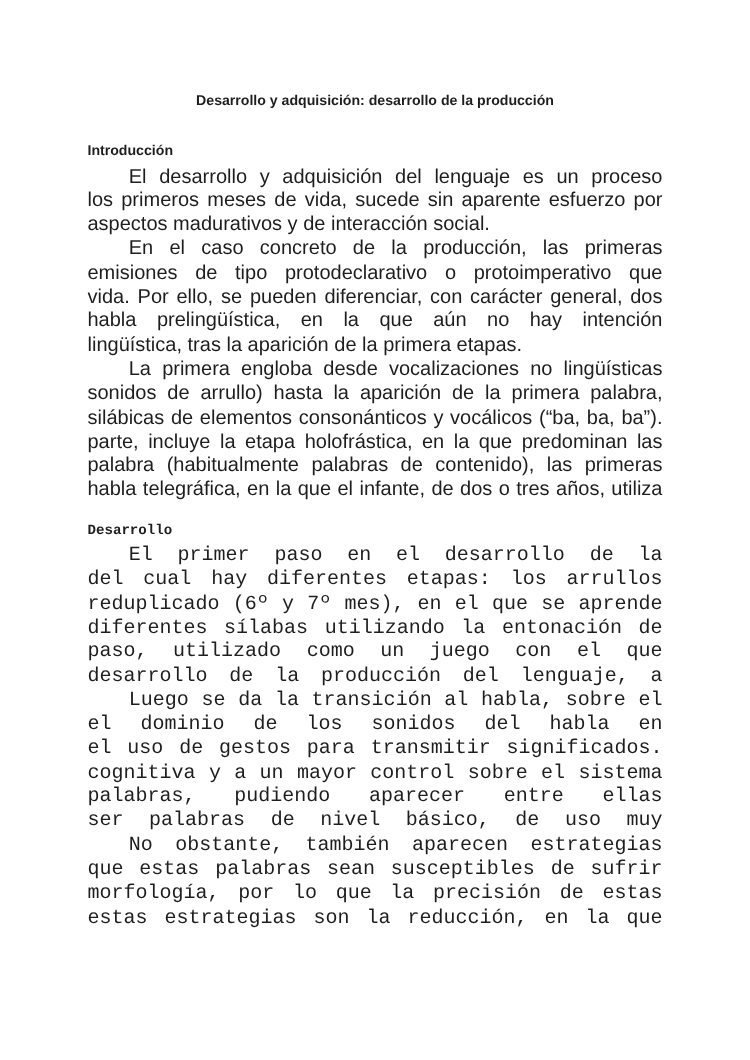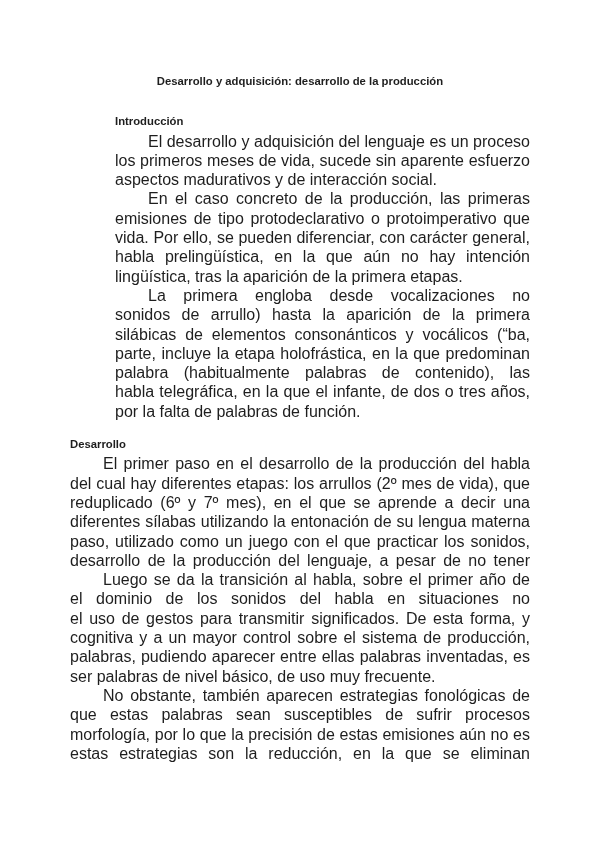--- a/index.html
+++ b/index.html
@@ -22,22 +22,22 @@
     top: 72px;
     width: 460px;
   }
   .doc-title {
     font-weight: 700;
     font-size: 11.3px;
     line-height: 19.3px;
     text-align: center;
     white-space: nowrap;
   }
-  .section:first-of-type { margin-top: 21px; margin-left: 45px; }
-  .section + .section { margin-top: 14px; }
+  .section:first-of-type { margin-top: 21px; }
+  .section + .section { margin-top: 14px; font-family: Liberation Mono, monospace; }
   .heading {
     font-weight: 700;
     font-size: 11.3px;
     line-height: 19.3px;
   }
   .para { margin: 0; }
   .line {
     font-size: 16px;
     line-height: 19.3px;
     height: 19.3px;
@@ -69,21 +69,20 @@
             <div class="line">habla prelingüística, en la que aún no hay intención comunicativa y, posteriormente, el habla</div>
             <div class="line last">lingüística, tras la aparición de la primera etapas.</div>
           </div>
           <div class="para">
             <div class="line first">La primera engloba desde vocalizaciones no lingüísticas (llantos por hambre o</div>
             <div class="line">sonidos de arrullo) hasta la aparición de la primera palabra, pasando por emisiones</div>
             <div class="line">silábicas de elementos consonánticos y vocálicos (“ba, ba, ba”). El habla lingüística, por su</div>
             <div class="line">parte, incluye la etapa holofrástica, en la que predominan las emisiones de una única</div>
             <div class="line">palabra (habitualmente palabras de contenido), las primeras combinaciones de palabras y el</div>
             <div class="line">habla telegráfica, en la que el infante, de dos o tres años, utiliza frases cortas incompletas</div>
-            <div class="line last">por la falta de palabras de función.</div>
           </div>
         </div>
         <div class="section">
           <div class="heading">Desarrollo</div>
           <div class="para">
             <div class="line first">El primer paso en el desarrollo de la producción del habla sería el balbuceo, dentro</div>
             <div class="line">del cual hay diferentes etapas: los arrullos (2º mes de vida), que son aparición, el balbuceo</div>
             <div class="line">reduplicado (6º y 7º mes), en el que se aprende a decir una sílaba y se repite varias veces</div>
             <div class="line">diferentes sílabas utilizando la entonación de su lengua materna (“badigotu”). Este primer</div>
             <div class="line">paso, utilizado como un juego con el que practicar los sonidos, es muy importante en el</div>

